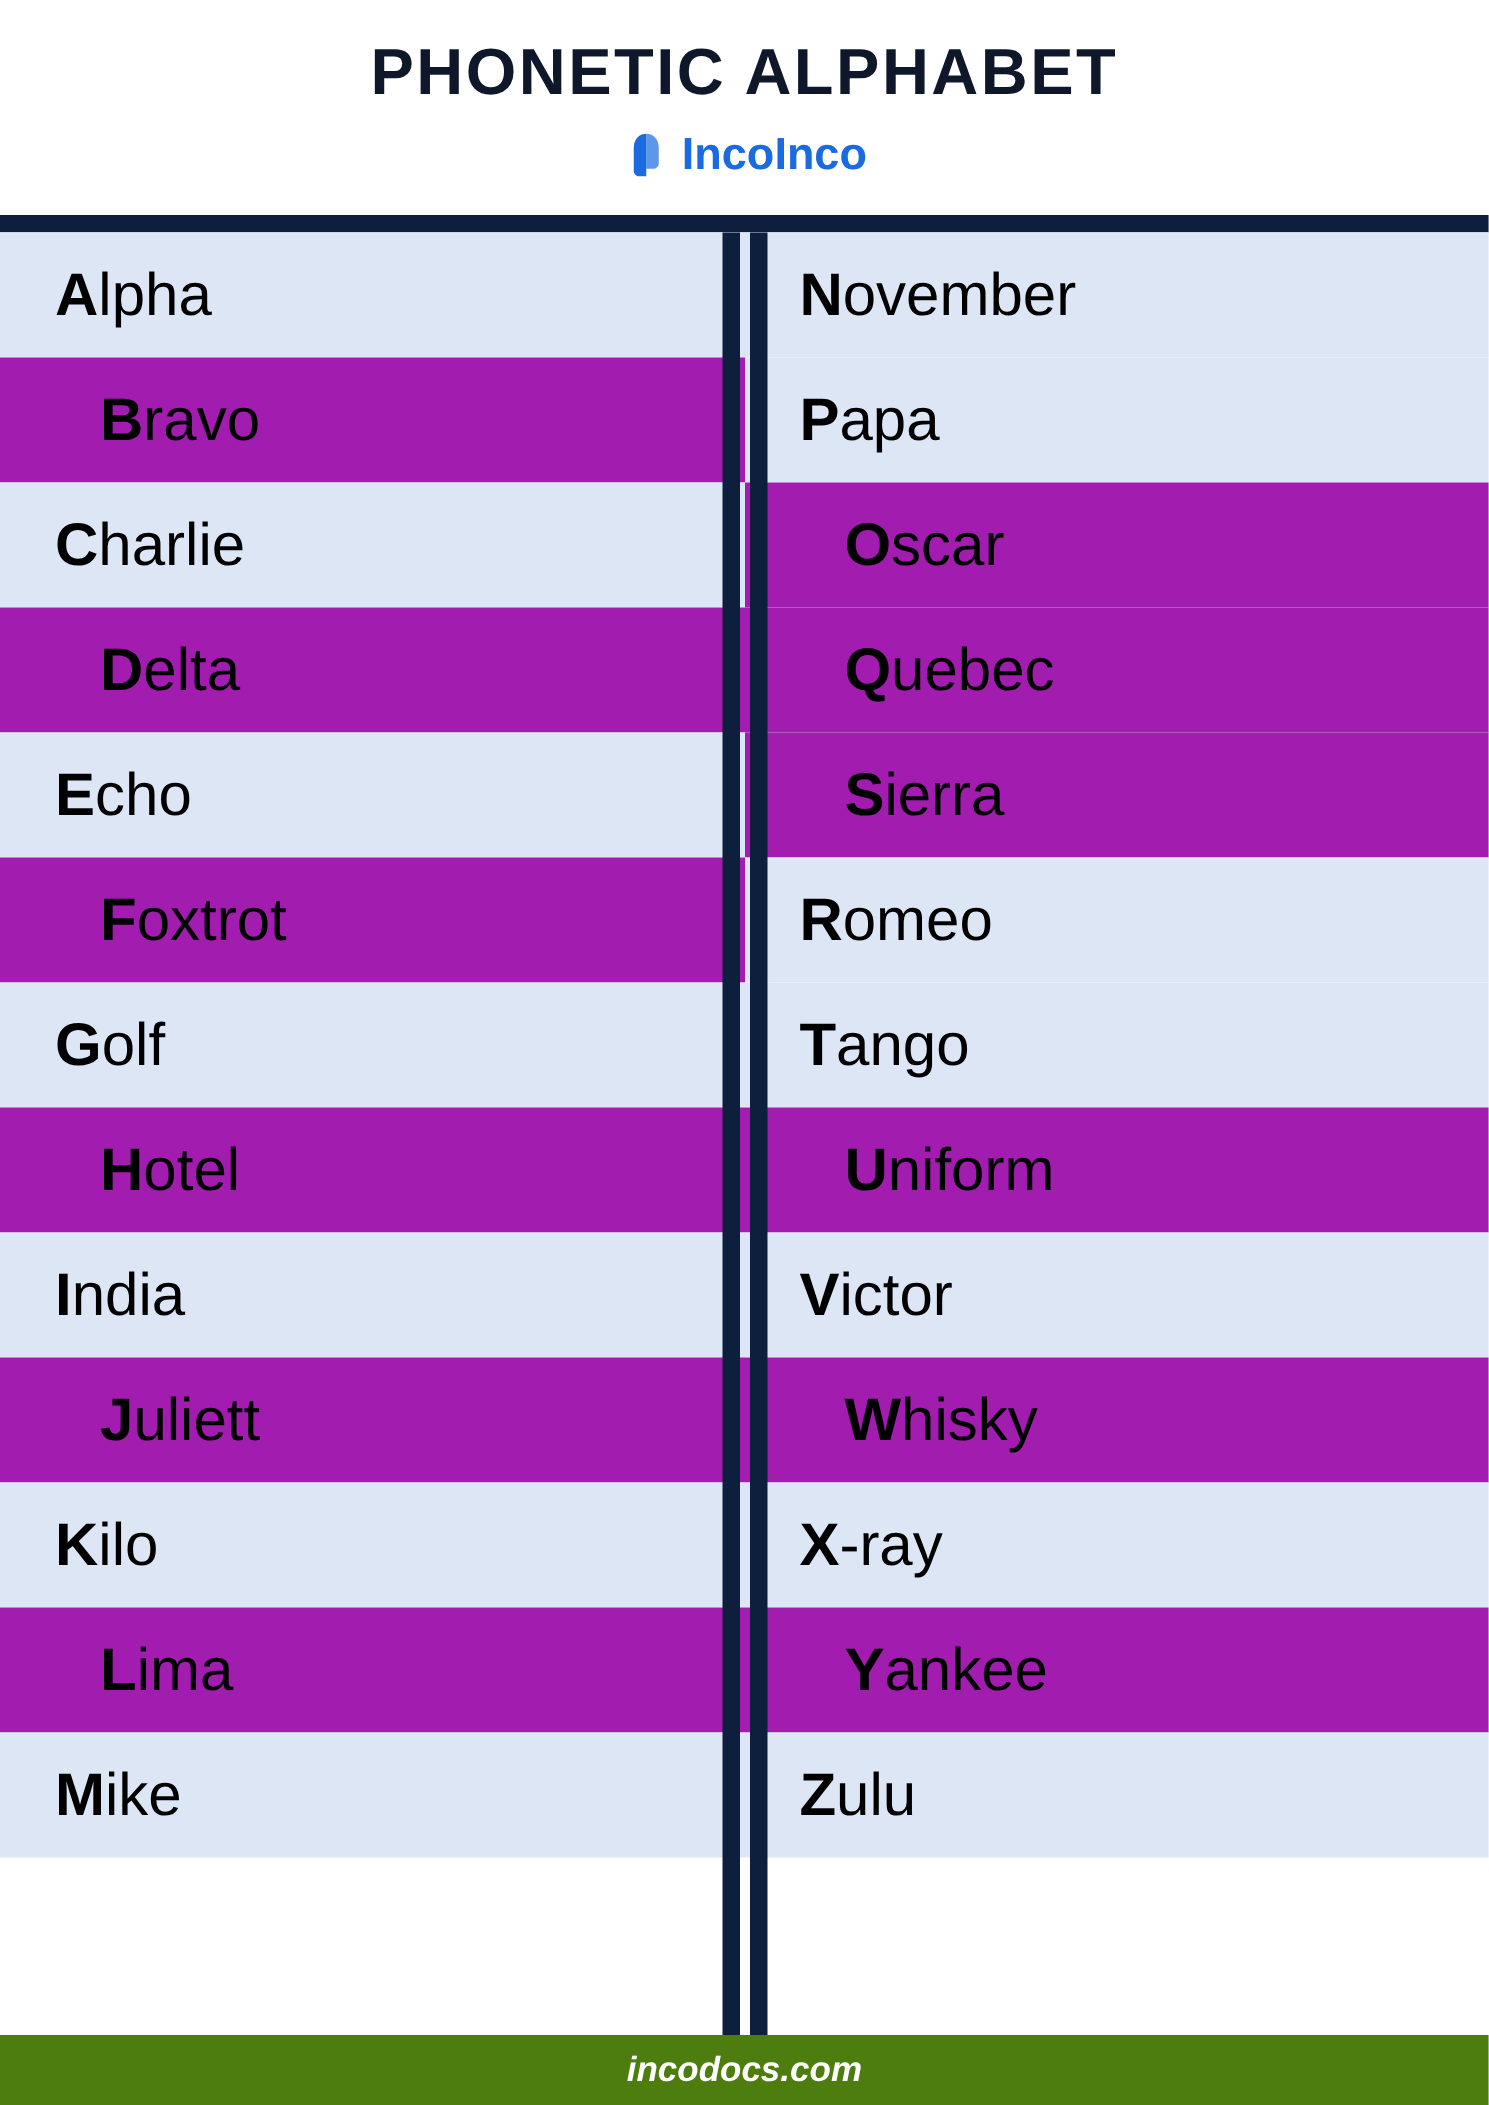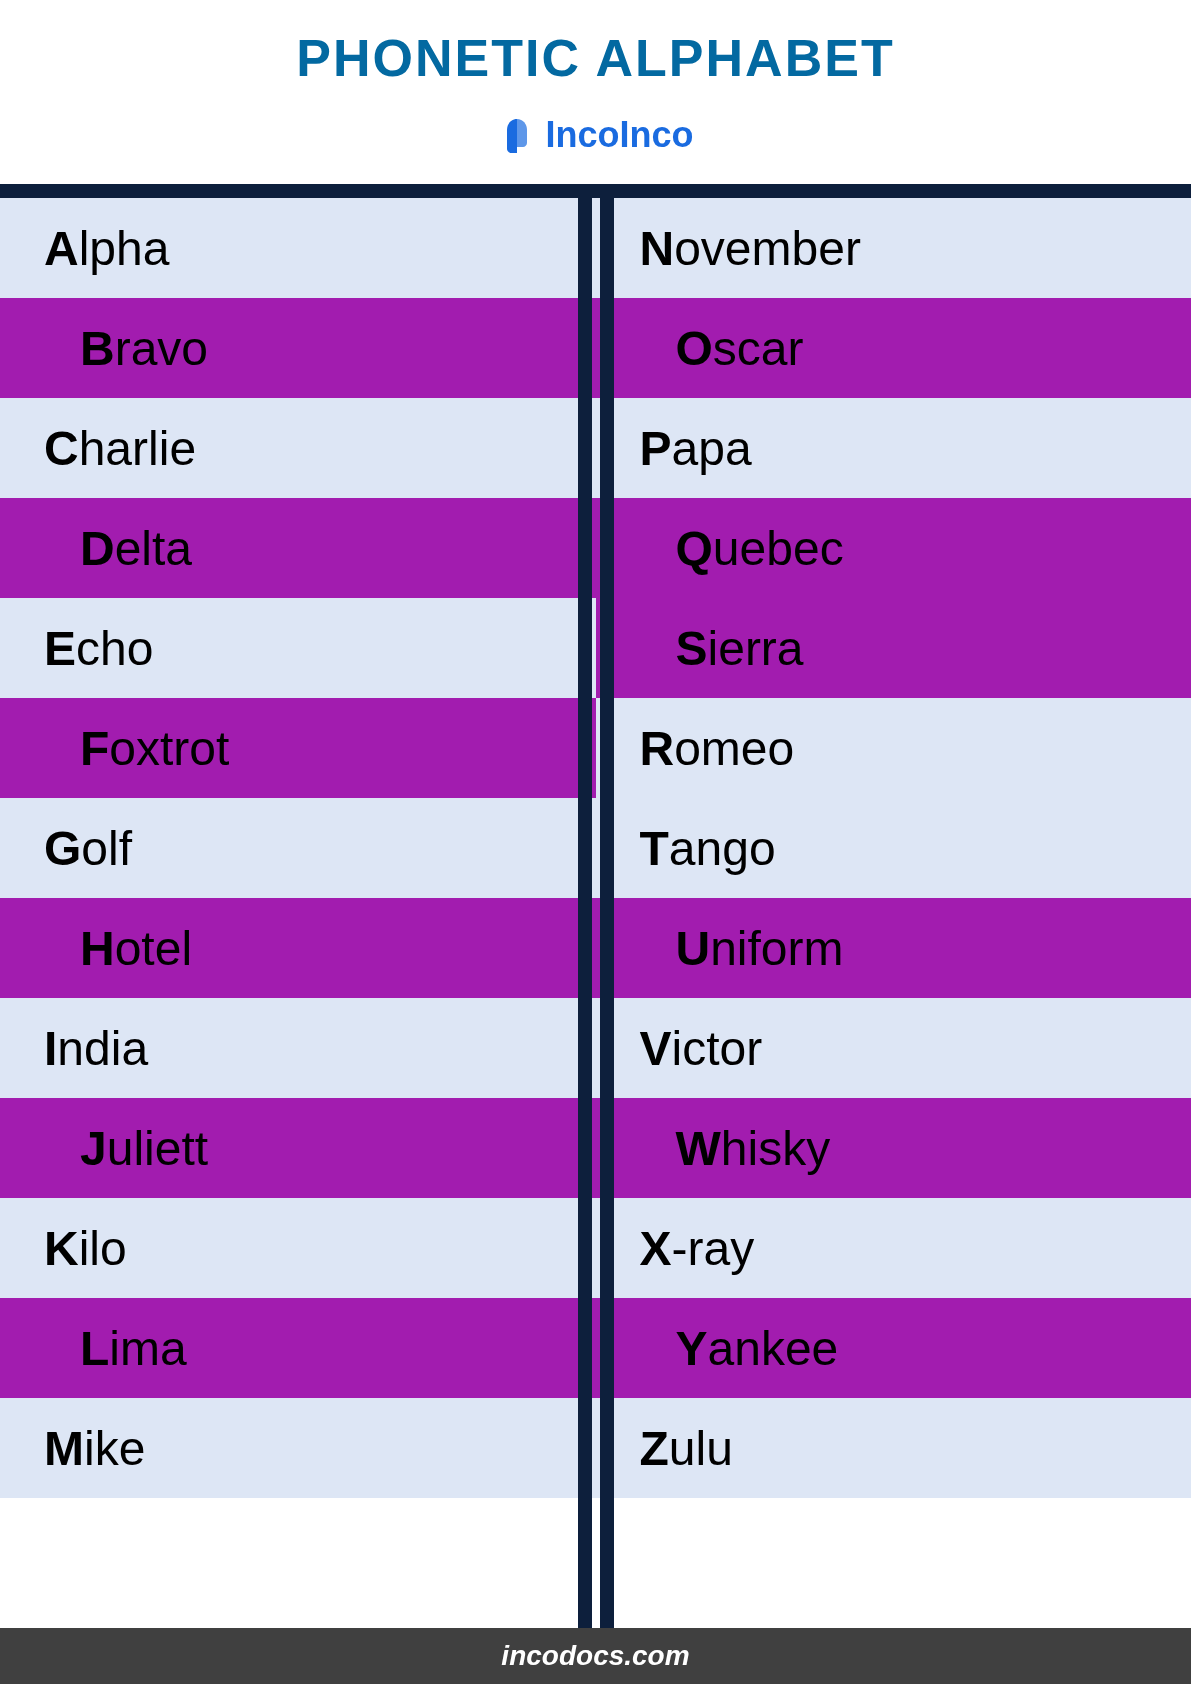--- a/index.html
+++ b/index.html
@@ -19,24 +19,24 @@
 
     .header {
       background: #fff;
       padding: 28px 20px 10px;
       text-align: center;
     }
 
     .main-title {
       font-size: 52px;
       font-weight: 900;
-      color: #0369a1;
+      color: #0f172a;
       letter-spacing: 2px;
       text-transform: uppercase;
-      margin-bottom: 26px;
+      margin-bottom: 14px;
     }
 
     .logo-container {
       display: flex;
       align-items: center;
       justify-content: center;
       gap: 8px;
       margin-bottom: 18px;
     }
 
@@ -124,21 +124,21 @@
       font-weight: 400;
       color: #000;
     }
 
     .word .bold-first {
       font-weight: 900;
     }
 
     .footer {
       height: 56px;
-      background: #404040;
+      background: #4d7c0f;
       display: flex;
       align-items: center;
       justify-content: center;
     }
 
     .footer-text {
       color: #fff;
       font-size: 28px;
       font-weight: 700;
       font-style: italic;
@@ -208,25 +208,25 @@
         <div class="word"><span class="bold-first">L</span>ima</div>
       </div>
       <div class="row even">
         <div class="word"><span class="bold-first">M</span>ike</div>
       </div>
     </div>
   <div class="right-column" id="right-col">
       <div class="row even">
         <div class="word"><span class="bold-first">N</span>ovember</div>
       </div>
+      <div class="row even">
+        <div class="word"><span class="bold-first">P</span>apa</div>
+      </div>
       <div class="row odd">
         <div class="word"><span class="bold-first">O</span>scar</div>
-      </div>
-      <div class="row even">
-        <div class="word"><span class="bold-first">P</span>apa</div>
       </div>
       <div class="row odd">
         <div class="word"><span class="bold-first">Q</span>uebec</div>
       </div>
       <div class="row odd">
         <div class="word"><span class="bold-first">S</span>ierra</div>
       </div>
       <div class="row even">
         <div class="word"><span class="bold-first">R</span>omeo</div>
       </div>

